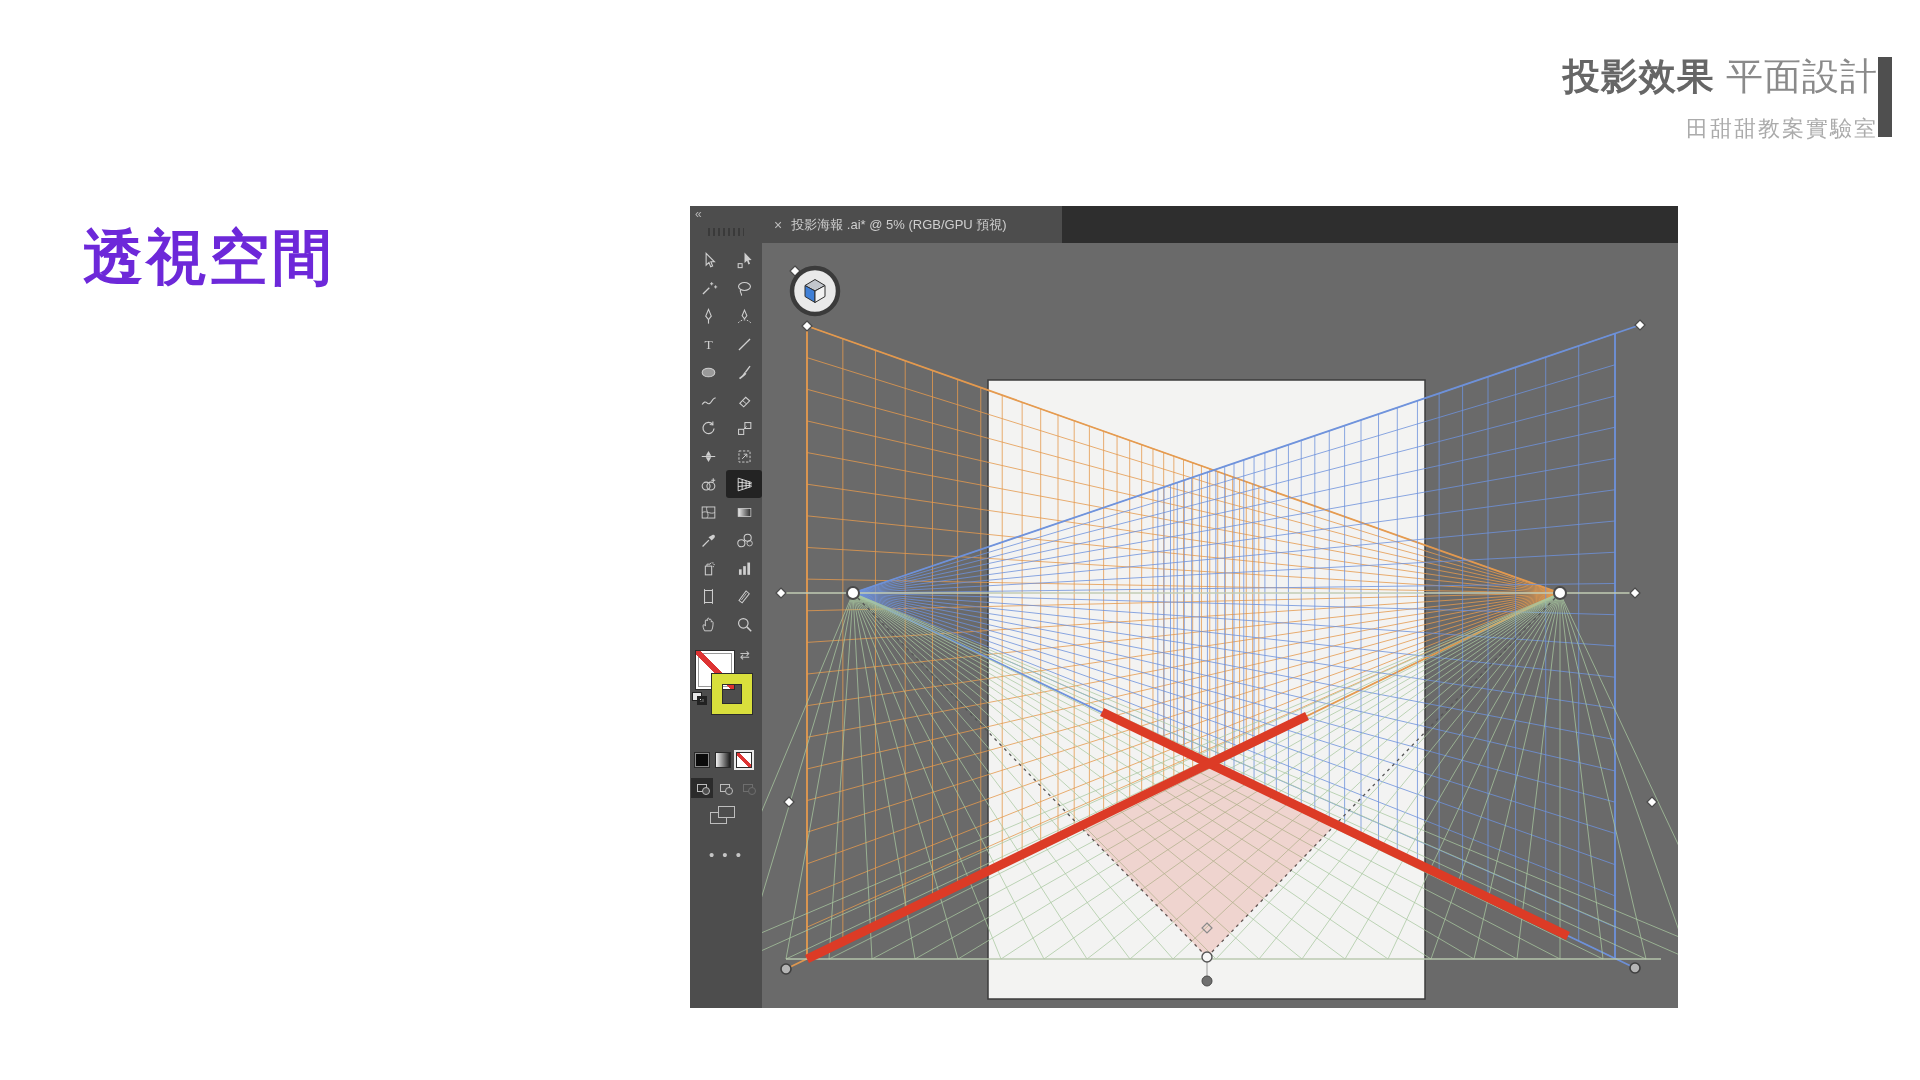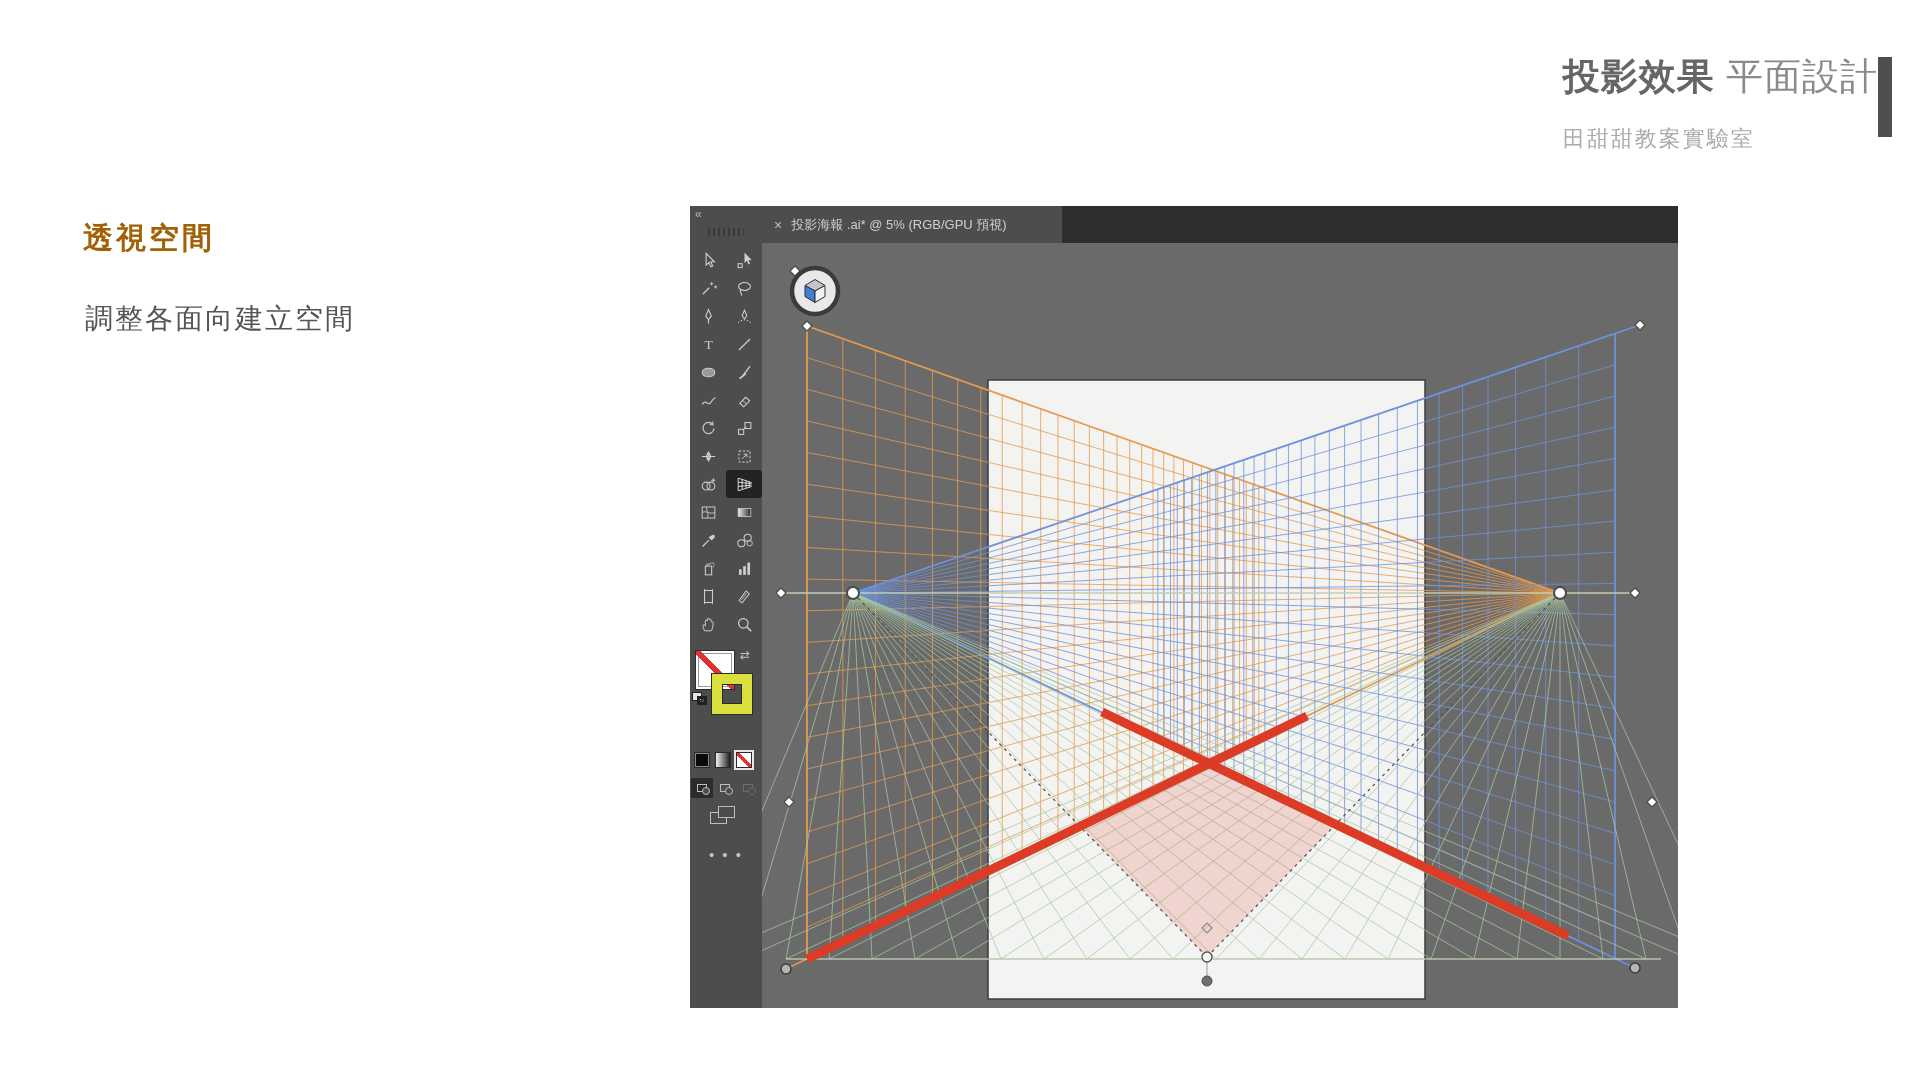--- a/index.html
+++ b/index.html
@@ -1,28 +1,28 @@
 <!DOCTYPE html>
 <html><head>
 <meta charset="utf-8">
 <style>
   * { margin:0; padding:0; box-sizing:border-box; }
   html,body { width:1920px; height:1080px; background:#fff; overflow:hidden;
     font-family:"Liberation Sans","DejaVu Sans",sans-serif; }
   #page { position:relative; width:1920px; height:1080px; background:#ffffff; }
 
   
-  #left-title { position:absolute; left:83px; top:218px; font-size:30px; font-weight:bold;
-    color:#a16207; letter-spacing:3px; }
+  #left-title { position:absolute; left:83px; top:218px; font-size:60px; font-weight:bold;
+    color:#6d28d9; letter-spacing:3px; }
   #left-sub { position:absolute; left:85px; top:300px; font-size:28px; color:#555;
     letter-spacing:2px; }
-  #right-block { position:absolute; right:42px; top:52px; text-align:left; }
+  #right-block { position:absolute; right:42px; top:52px; text-align:right; }
   #right-title { font-size:37px; color:#8a8a8a; letter-spacing:1px; }
   #right-title b { color:#666; }
-  #right-sub { font-size:22px; color:#ababab; margin-top:22px; letter-spacing:2px; }
+  #right-sub { font-size:22px; color:#ababab; margin-top:12px; letter-spacing:2px; }
   #title-bar { position:absolute; left:1878px; top:57px; width:14px; height:80px; background:#4f4f4f; }
 
   
   #ai-window { position:absolute; left:690px; top:206px; width:988px; height:802px; }
   #toolbar { position:absolute; left:0; top:0; width:72px; height:802px; background:#4d4d4d; }
   #tb-head { position:relative; height:38px; }
   #tb-collapse { position:absolute; left:5px; top:1px; color:#b5b5b5; font-size:12px; }
   #tb-grip { position:absolute; left:18px; top:22px; width:36px; height:8px;
     background:repeating-linear-gradient(90deg,#3a3a3a 0 2px,transparent 2px 5px); }
   #tools { position:absolute; left:0; top:40px; width:72px; display:grid;
@@ -70,21 +70,20 @@
     display:flex; align-items:center; color:#cfcfcf; font-size:13px; }
   #tab-close { margin:0 9px 0 12px; color:#bdbdbd; font-size:14px; }
   #canvas-wrap { position:absolute; left:72px; top:37px; width:916px; height:765px; background:#6a6a6a; }
   #scene { display:block; }
 </style>
 </head>
 <body>
 <div id="page">
 
   <div id="left-title">透視空間</div>
-  <div id="left-sub">調整各面向建立空間</div>
   <div id="right-block">
     <div id="right-title"><b>投影效果</b><span> 平面設計</span></div>
     <div id="right-sub">田甜甜教案實驗室</div>
   </div>
   <div id="title-bar"></div>
 
   <div id="ai-window">
     <div id="toolbar">
       <div id="tb-head">
         <span id="tb-collapse">«</span>

